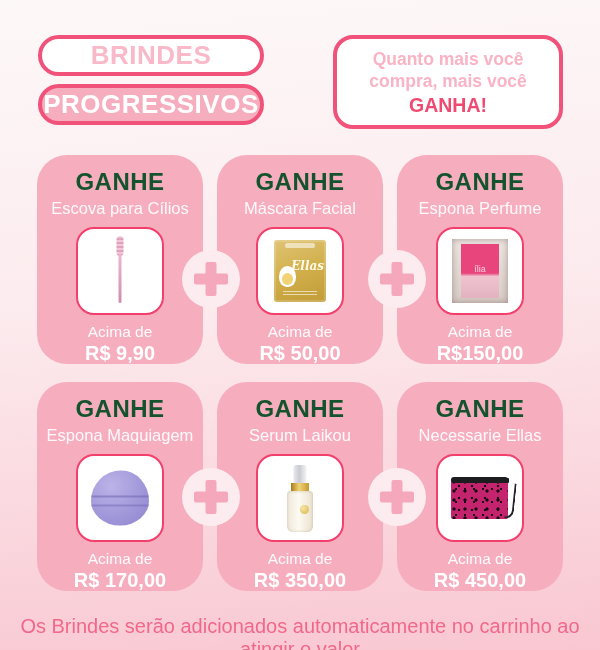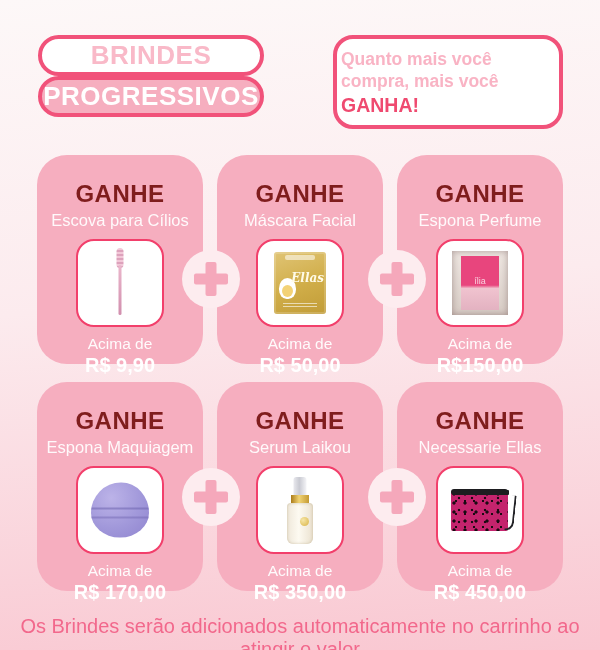--- a/index.html
+++ b/index.html
@@ -5,45 +5,45 @@
   * { margin:0; padding:0; box-sizing:border-box; }
   html,body { width:600px; }
   body { font-family:"Liberation Sans", sans-serif; }
   .page{
     width:600px; height:650px; overflow:hidden; position:relative;
     background:linear-gradient(175deg,#fdf8f8 0%,#fcebee 45%,#f9c7d1 100%);
   }
 
   
   .top{ display:flex; justify-content:space-between; align-items:flex-start; padding:35px 37px 0 38px; }
-  .pills{ width:226px; display:flex; flex-direction:column; }
+  .pills{ width:226px; display:flex; flex-direction:column; gap:8px; }
   .pill{
     height:41px; border:4px solid #f1527a; border-radius:22px;
     display:flex; align-items:center; justify-content:center;
     font-weight:bold; font-size:26px; letter-spacing:.5px;
   }
   .pill-outline{ background:#ffffff; color:#f9b9c8; }
   .pill-filled{ background:#f6aebf; color:#ffffff; }
   .promo-box{
     width:230px; min-height:86px; background:#ffffff; border:4px solid #f1527a;
-    border-radius:20px; padding:9px 4px 8px; text-align:left;
+    border-radius:20px; padding:9px 4px 8px; text-align:center;
   }
   .promo-line{ color:#f9b3c4; font-weight:bold; font-size:17.5px; line-height:22px; }
   .promo-strong{ color:#ef4a70; font-weight:bold; font-size:19.5px; line-height:24px; margin-top:1px; }
 
   
   .grid-wrap{
     position:relative; margin-top:26px; padding:0 37px;
     display:grid; grid-template-columns:repeat(3,1fr); column-gap:14px; row-gap:18px;
   }
   .card{
     height:209px; background:#f6aebf; border-radius:30px;
     text-align:center; padding-top:13px;
   }
-  .card-title{ color:#7f1d1d; font-weight:bold; font-size:24px; letter-spacing:.5px;margin-top:12px; }
+  .card-title{ color:#14532d; font-weight:bold; font-size:24px; letter-spacing:.5px; }
   .card-product{ color:rgba(255,255,255,.93); font-size:16.5px; margin-top:3px; white-space:nowrap; }
   .product-box{
     width:88px; height:88px; margin:9px auto 0; background:#ffffff;
     border:2.5px solid #f23f6b; border-radius:18px; position:relative; overflow:hidden;
   }
   .card-cond{ color:rgba(255,255,255,.95); font-size:15.5px; margin-top:8px; }
   .card-price{ color:#ffffff; font-weight:bold; font-size:20px; margin-top:1px; }
 
   
   .plus-badge{

